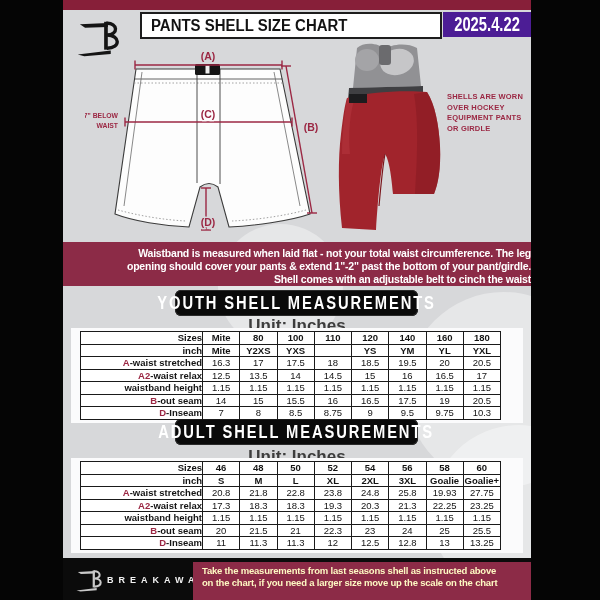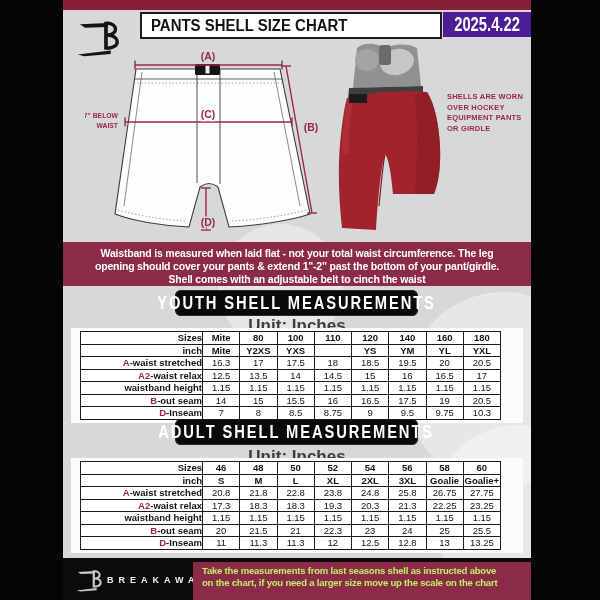--- a/index.html
+++ b/index.html
@@ -28,21 +28,21 @@
   .date-box{
     left:380px;top:12px;width:88px;height:25px;background:#4c1d95;color:#fff;
     display:flex;align-items:center;justify-content:center;
   }
   .date-box span{font-size:18px;font-weight:bold;transform:scale(0.82,1.1);white-space:nowrap;}
 
   .shell-note{left:384px;top:92px;width:82px;color:#9b2743;font-size:7.5px;font-weight:bold;line-height:10.5px;letter-spacing:0.2px;}
 
   .banner{
     left:0;top:242px;width:468px;height:44px;background:#8c2b47;color:#ffffff;
-    text-align:center;box-sizing:border-box;padding-top:5px;
+    text-align:right;box-sizing:border-box;padding-top:5px;
   }
   .banner div{font-size:10.5px;font-weight:bold;line-height:13px;letter-spacing:-0.2px;white-space:nowrap;}
 
   .sec-head{
     left:112px;width:243px;height:26px;background:#0a0a0a;border-radius:6px;
     color:#fff;display:flex;align-items:center;justify-content:center;
     box-shadow:0 0 0 1px #2a2a2a inset;
   }
   .sec-head span{font-size:15.5px;font-weight:bold;letter-spacing:2px;transform:scale(0.95,1.18);white-space:nowrap;}
   .sec-head.youth{top:290px;}
@@ -70,21 +70,21 @@
   table.meas tr.hdr td{font-weight:bold;}
   .pfx{color:#9b2743;font-weight:bold;}
 
   .footer{left:0;top:558px;width:468px;height:42px;background:#0b0b0b;}
   .footer-brand{
     position:absolute;left:44px;top:17px;color:#f2f2f2;font-size:9px;font-weight:bold;
     letter-spacing:5px;white-space:nowrap;
   }
   .footer-note{
     position:absolute;left:130px;top:4px;width:400px;height:38px;background:#8c2b47;
-    color:#bef264;box-sizing:border-box;padding:3px 4px 0 9px;
+    color:#fef9c3;box-sizing:border-box;padding:3px 4px 0 9px;
   }
   .footer-note div{font-size:9.5px;font-weight:bold;line-height:12.3px;letter-spacing:-0.2px;white-space:nowrap;}
 
   svg text{font-family:"Liberation Sans", sans-serif;}
 </style>
 </head>
 <body>
 
 <div class="page">
 
@@ -289,21 +289,21 @@
           <td>Goalie+</td>
         </tr>
         <tr class="val">
           <td><span class="pfx">A</span>-waist stretched</td>
           <td>20.8</td>
           <td>21.8</td>
           <td>22.8</td>
           <td>23.8</td>
           <td>24.8</td>
           <td>25.8</td>
-          <td>26.75</td>
+          <td>19.93</td>
           <td>27.75</td>
         </tr>
         <tr class="val">
           <td><span class="pfx">A2</span>-waist relax</td>
           <td>17.3</td>
           <td>18.3</td>
           <td>18.3</td>
           <td>19.3</td>
           <td>20.3</td>
           <td>21.3</td>

